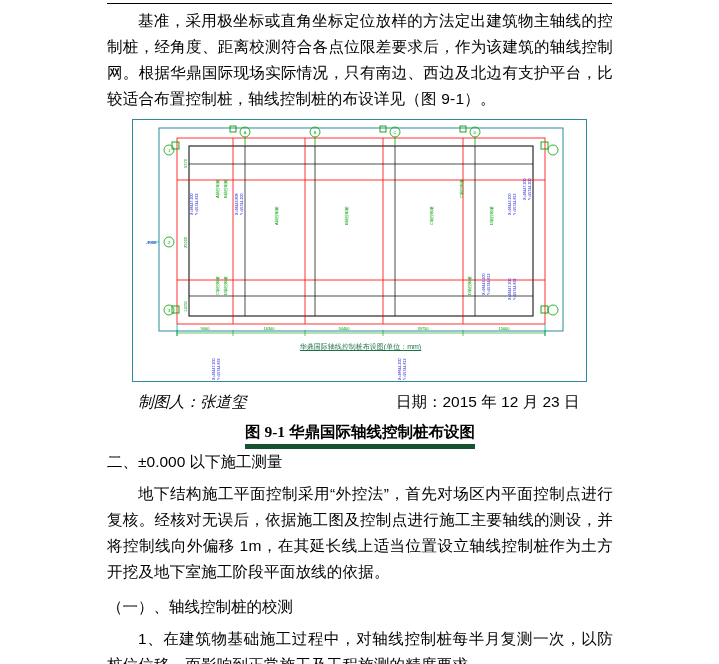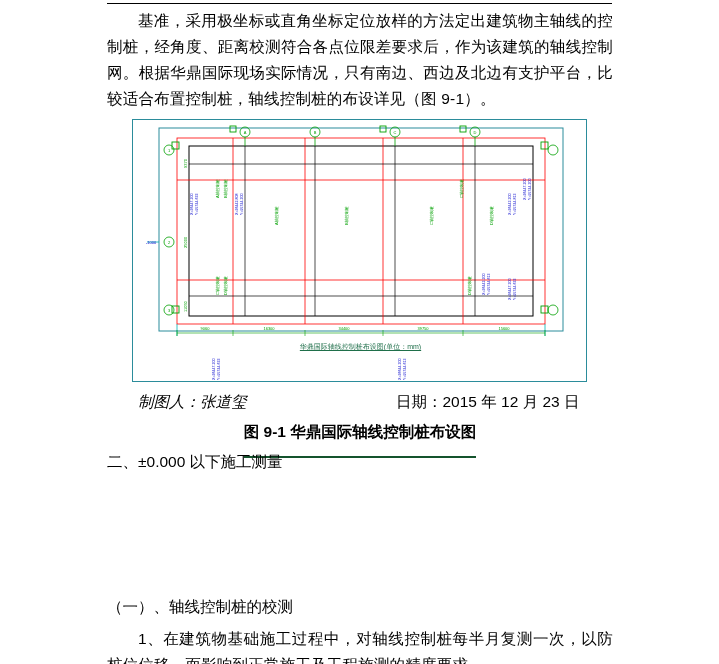--- a/index.html
+++ b/index.html
@@ -79,21 +79,21 @@
 
   .fig-label {
     position: absolute;
     left: 107px;
     top: 422px;
     width: 506px;
     text-align: center;
     font-size: 15.5px;
     font-weight: bold;
   }
-  .fig-label span { border-bottom: 2px solid #14532d; padding-bottom: 16px; }
+  .fig-label span { border-bottom: 5px solid #14532d; padding-bottom: 4px; font-family: Liberation Serif, serif; }
 
   .heading2 {
     position: absolute;
     left: 107px;
     top: 452px;
     font-size: 15.5px;
     font-weight: normal;
   }
 
   .sub-head {
@@ -259,18 +259,19 @@
     <span class="credit-left">制图人：张道玺</span>
     <span class="credit-right">日期：2015 年 12 月 23 日</span>
   </div>
 
   <div class="fig-label">
     <span>图 9-1 华鼎国际轴线控制桩布设图</span>
   </div>
 
   <div class="heading2">二、±0.000 以下施工测量</div>
 
+  <div class="para indent" style="top:481px;">地下结构施工平面控制采用“外控法”，首先对场区内平面控制点进行复核。经核对无误后，依据施工图及控制点进行施工主要轴线的测设，并将控制线向外偏移 1m，在其延长线上适当位置设立轴线控制桩作为土方开挖及地下室施工阶段平面放线的依据。</div>
 
   <div class="sub-head" style="top:597px;">（一）、轴线控制桩的校测</div>
 
   <div class="para indent" style="top:626px;">1、在建筑物基础施工过程中，对轴线控制桩每半月复测一次，以防桩位位移，而影响到正常施工及工程施测的精度要求。</div>
 
 </div>
 
 </body></html>

